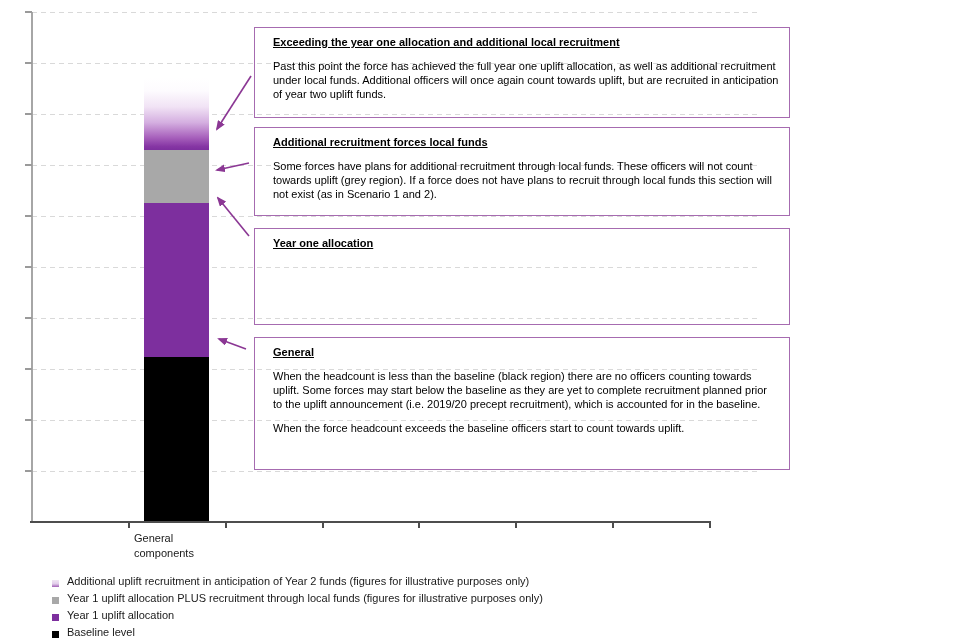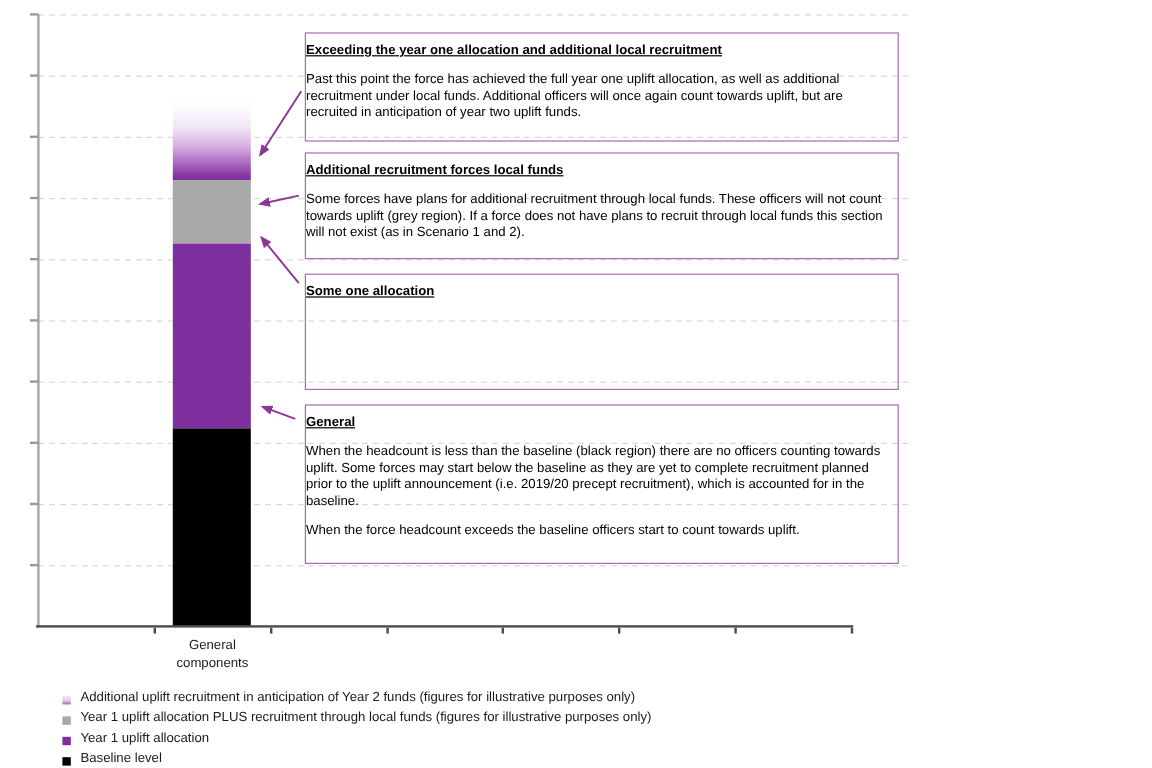--- a/index.html
+++ b/index.html
@@ -22,39 +22,39 @@
     position:absolute;left:144px;bottom:118px;width:65px;
     display:flex;flex-direction:column-reverse;z-index:2;
   }
   .seg{width:100%;}
   .fade-seg{
     background:linear-gradient(to bottom,
       #ffffff 0%,#fdfbfe 18%,#f1e3f5 40%,#d4aee0 62%,#a963bd 82%,#8636a4 95%,#7d2f9e 100%);
   }
   
   .abox{
-    position:absolute;left:254px;width:495px;box-sizing:border-box;
+    position:absolute;left:254px;width:536px;box-sizing:border-box;
     border:1.5px solid #a66bb0;background:transparent;
-    padding:5px 10px 4px 0;z-index:4;
+    padding:5px 10px 4px 18px;z-index:4;
   }
   .abox h3{
     margin:2px 0 0 0;font-size:11px;font-weight:bold;
     text-decoration:underline;line-height:14px;
   }
   .abox p{margin:10px 0 0 0;font-size:11px;line-height:14px;}
   .box1{top:27px;height:91px;}
   .box2{top:127px;height:89px;}
   .box3{top:228px;height:97px;}
   .box4{top:337px;height:133px;}
   
   #arrow-layer{position:absolute;left:0;top:0;z-index:5;pointer-events:none;}
   
   .xlabel{
     position:absolute;left:134px;top:531px;width:86px;
-    text-align:center;font-size:11px;line-height:15px;color:#1a1a1a;z-index:2;
+    font-size:11px;line-height:15px;color:#1a1a1a;z-index:2;
   }
   
   .legend{position:absolute;left:52px;top:570px;z-index:2;}
   .legend-row{display:flex;align-items:flex-end;height:17px;}
   .legend-swatch{width:7px;height:7px;margin-right:8px;flex:none;}
   .swatch-fade{background:linear-gradient(to bottom,#f0e5f3 0%,#e2cdea 55%,#a160b6 100%);}
   .legend-label{font-size:11px;line-height:12px;color:#1a1a1a;white-space:nowrap;}
 </style>
 </head>
 <body>
@@ -118,21 +118,21 @@
     <h3>Exceeding the year one allocation and additional local recruitment</h3>
     <p>Past this point the force has achieved the full year one uplift allocation, as well as additional recruitment under local funds. Additional officers will once again count towards uplift, but are recruited in anticipation of year two uplift funds.</p>
   </div>
 
   <div class="abox box2">
     <h3>Additional recruitment forces local funds</h3>
     <p>Some forces have plans for additional recruitment through local funds. These officers will not count towards uplift (grey region). If a force does not have plans to recruit through local funds this section will not exist (as in Scenario 1 and 2).</p>
   </div>
 
   <div class="abox box3">
-    <h3>Some one allocation</h3>
+    <h3>Year one allocation</h3>
   </div>
 
   <div class="abox box4">
     <h3>General</h3>
     <p>When the headcount is less than the baseline (black region) there are no officers counting towards uplift. Some forces may start below the baseline as they are yet to complete recruitment planned prior to the uplift announcement (i.e. 2019/20 precept recruitment), which is accounted for in the baseline.</p>
     <p>When the force headcount exceeds the baseline officers start to count towards uplift.</p>
   </div>
 
   <div class="legend">
     <div class="legend-row">

